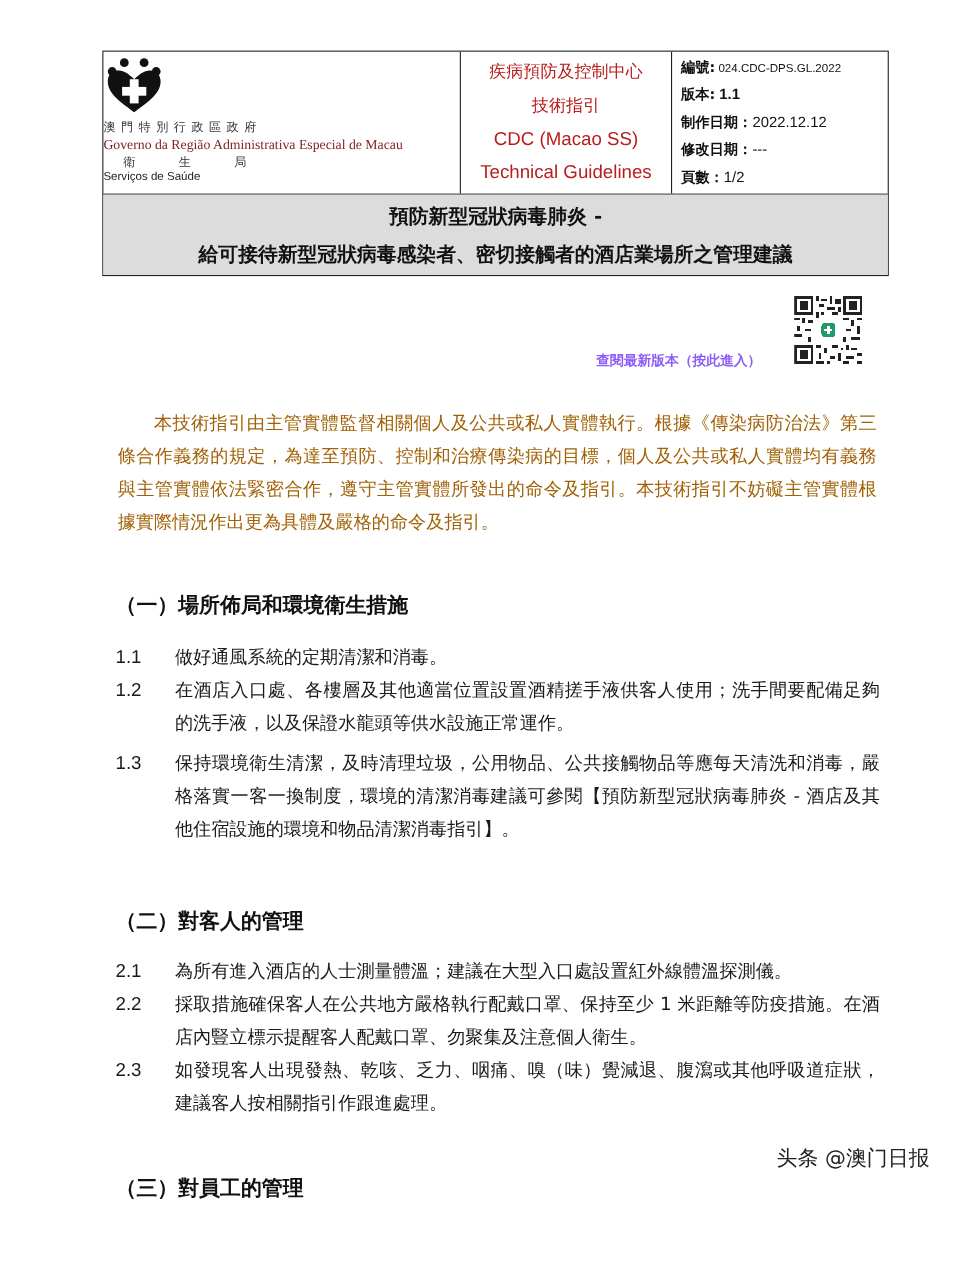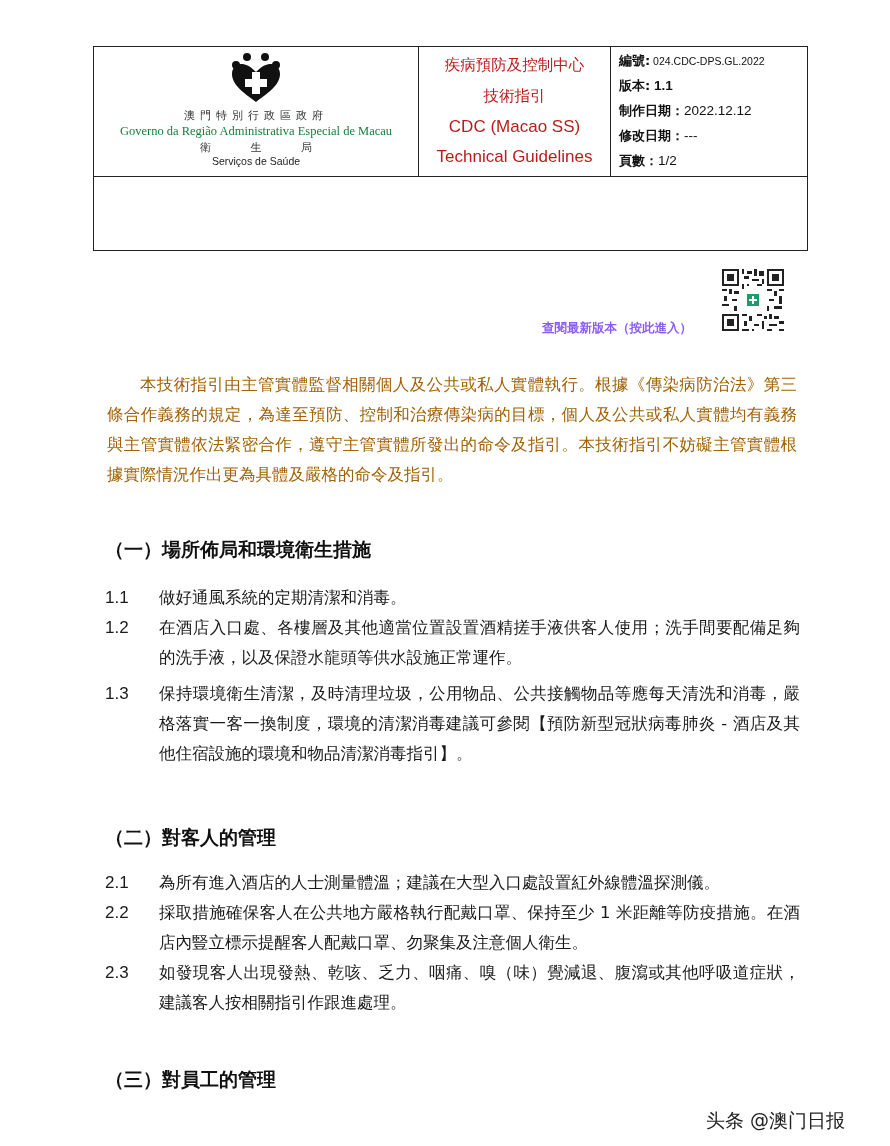--- a/index.html
+++ b/index.html
@@ -22,31 +22,31 @@
     }
     .hdr-row1 {
       position: absolute; left: 0; top: 0;
       width: 100%; height: 130px;
       border-bottom: 1.5px solid #222;
       display: flex;
     }
     .cell-logo {
       width: 325px; height: 100%;
       border-right: 1.5px solid #222;
-      display: flex; flex-direction: column; align-items: center;
+      display: flex; flex-direction: column; 
       padding-top: 5px;
     }
     .logo-svg { width: 56px; height: 52px; }
     .logo-zh1 {
       font-family: "DejaVu Serif", "Liberation Serif", serif;
       font-size: 11px; letter-spacing: 5px; margin-top: 4px; color: #333;
     }
     .logo-pt1 {
       font-family: "Liberation Serif", "DejaVu Serif", serif;
-      font-size: 12.5px; color: #15803d; margin-top: 1px; white-space: nowrap;
+      font-size: 12.5px; color: #7f1d1d; margin-top: 1px; white-space: nowrap;
     }
     .logo-zh2 {
       font-family: "DejaVu Serif", "Liberation Serif", serif;
       font-size: 11px; letter-spacing: 18px; color: #333; margin-top: 1px; padding-left: 18px;
     }
     .logo-pt2 {
       font-family: "Liberation Sans", sans-serif;
       font-size: 10.5px; color: #222; margin-top: 0px;
     }
     .cell-center {
@@ -103,21 +103,21 @@
       display: flex;
       font-size: 16.5px; line-height: 30px; color: #1a1a1a;
     }
     .item .num {
       width: 54px; flex: none;
       font-family: "Liberation Sans", sans-serif; font-size: 17px;
     }
     .item .txt { flex: 1; text-align: justify; }
 
     .watermark {
-      position: absolute; left: 706px; top: 1108px;
+      position: absolute; left: 706px; top: 1040px;
       font-size: 19px; color: #222; white-space: nowrap;
       text-shadow: 0 0 1px #fff, 0 0 2px #fff;
     }
   </style>
 </head>
 <body>
 
 <div class="hdr">
   <div class="hdr-row1">
     <div class="cell-logo">
@@ -151,20 +151,24 @@
       <div class="meta-line">
         <span>制作日期：</span><span class="val">2022.12.12</span>
       </div>
       <div class="meta-line">
         <span>修改日期：</span><span class="val">---</span>
       </div>
       <div class="meta-line">
         <span>頁數：</span><span class="val">1/2</span>
       </div>
     </div>
+  </div>
+  <div class="hdr-row2">
+    <div>預防新型冠狀病毒肺炎 -</div>
+    <div>給可接待新型冠狀病毒感染者、密切接觸者的酒店業場所之管理建議</div>
   </div>
 </div>
 
 <div class="latest-link">查閱最新版本（按此進入）</div>
 <svg class="qr" viewBox="0 0 25 25" shape-rendering="crispEdges">
   <rect width="25" height="25" fill="#fff"></rect>
   <g fill="#222">
     <rect x="0" y="0" width="7" height="7"></rect>
       <rect x="1" y="1" width="5" height="5" fill="#fff"></rect>
       <rect x="2" y="2" width="3" height="3"></rect>

